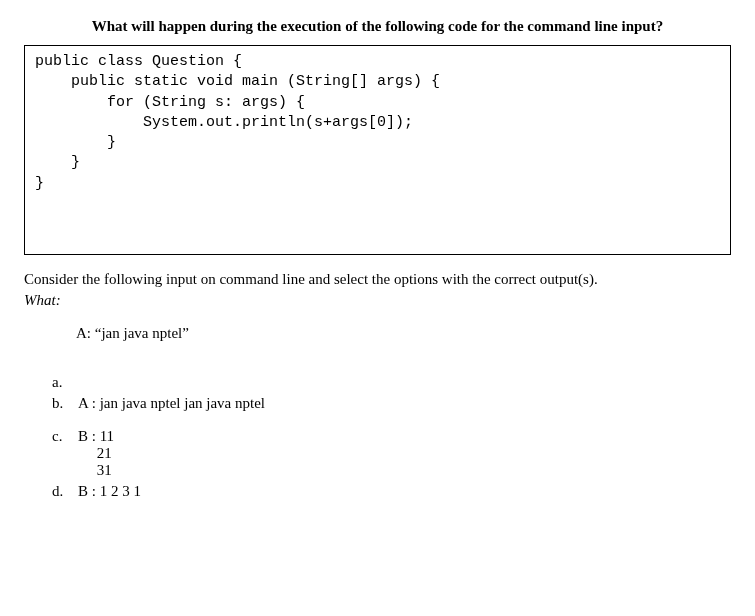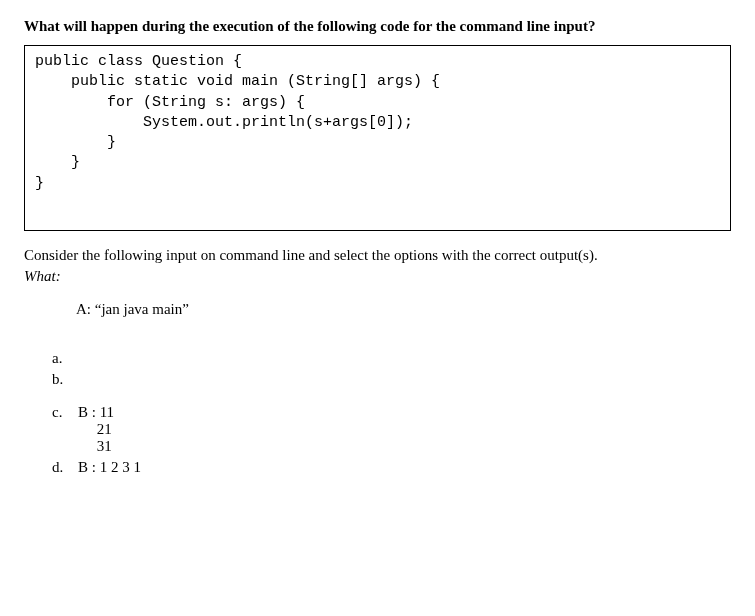--- a/index.html
+++ b/index.html
@@ -8,24 +8,25 @@
     font-family: "Times New Roman", Times, serif;
     font-size: 15px;
     color: #000;
     width: 755px;
     box-sizing: border-box;
     background: #fff;
   }
   .q-title {
     font-weight: bold;
     margin-bottom: 10px;
+    text-align: center;
   }
   .code-box {
     border: 1px solid #000;
-    padding: 6px 10px 36px 10px;
+    padding: 6px 10px 60px 10px;
     font-family: "Courier New", Courier, monospace;
     font-size: 15px;
     white-space: pre;
     line-height: 1.35;
     margin-bottom: 14px;
   }
   .consider {
     margin: 16px 0 4px 0;
   }
   .input-label {
@@ -67,29 +68,30 @@
             System.out.println(s+args[0]);
         }
     }
 }</div>
 
 <div class="consider">Consider the following input on command line and select the options with the correct output(s).</div>
 
 <div class="input-label">What:</div>
 
 <div class="inputs">
-  <div>A: “jan java main”</div>
+  <div>A: “jan java nptel”</div>
 </div>
 
 <div class="options">
   <div class="opt-row">
     <div class="opt-letter">a.</div>
   </div>
   <div class="opt-row">
     <div class="opt-letter">b.</div>
+    <div class="opt-body">A : jan java nptel jan java nptel</div>
   </div>
   <div class="gap"></div>
   <div class="opt-row">
     <div class="opt-letter">c.</div>
     <div class="opt-body">B : 11
      21
      31</div>
   </div>
   <div class="opt-row">
     <div class="opt-letter">d.</div>

